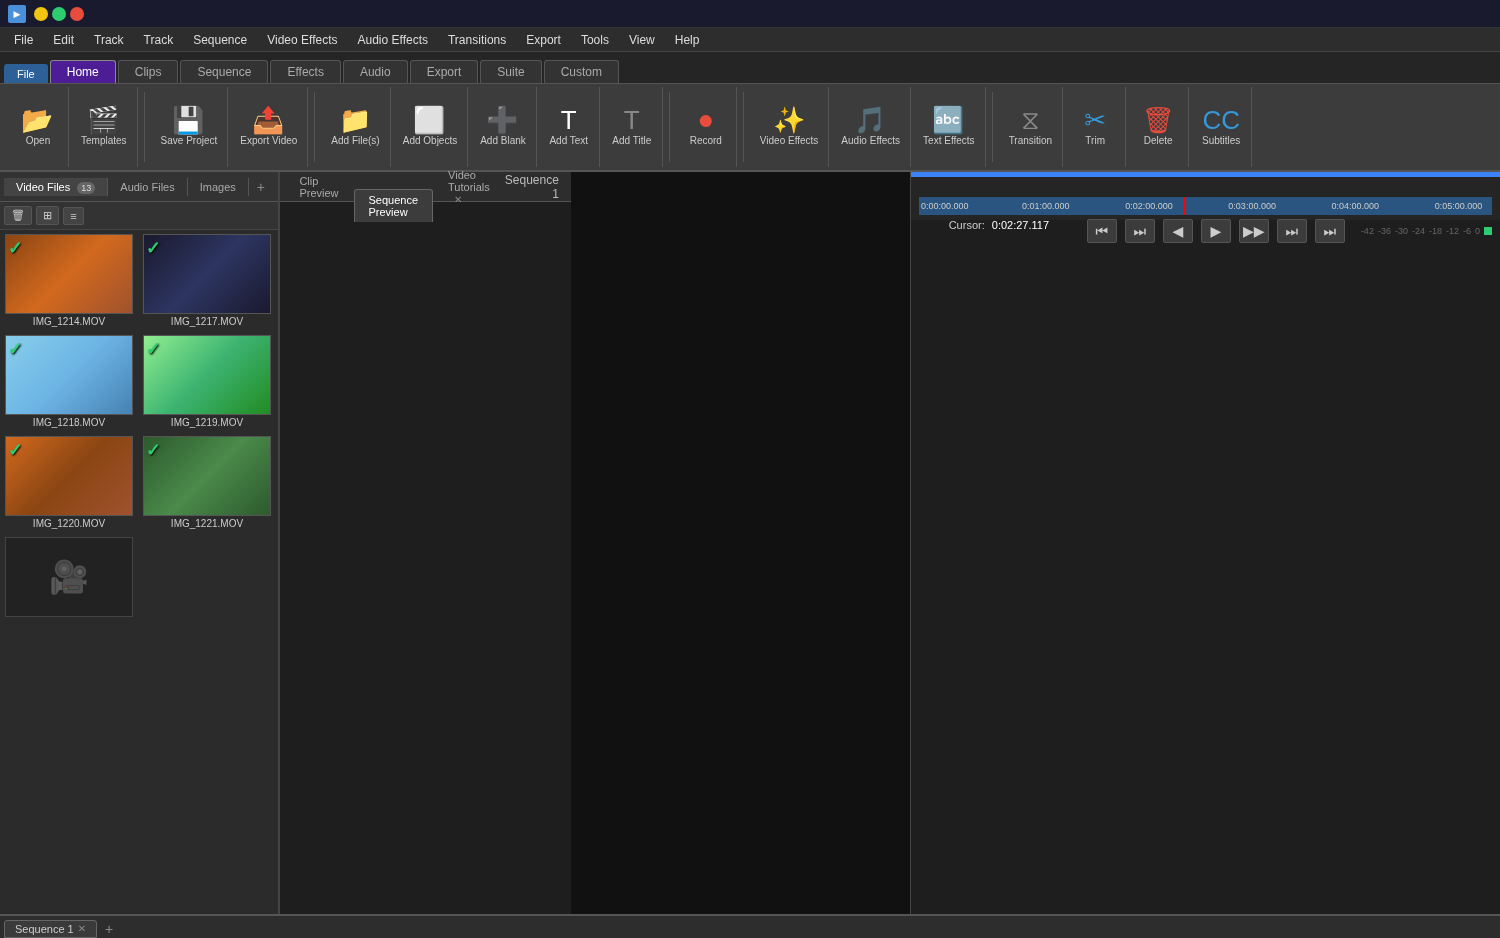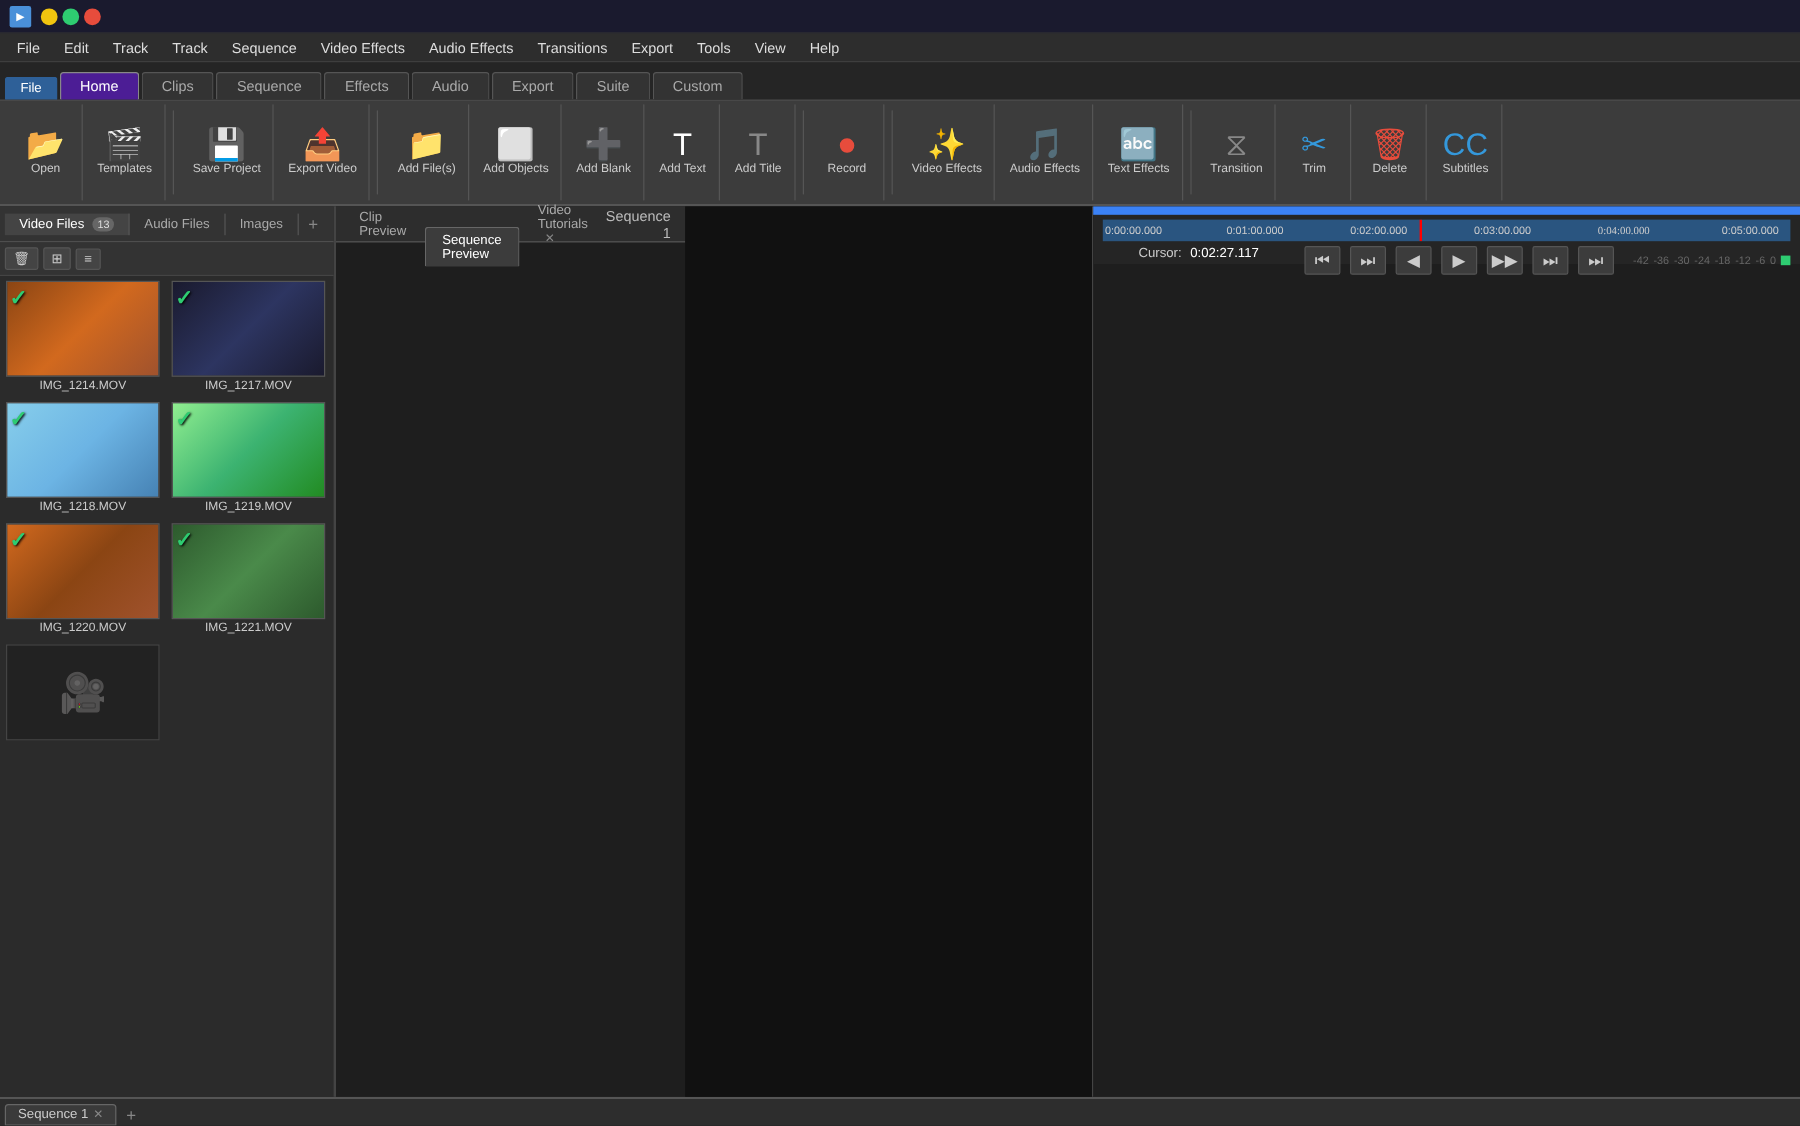--- a/index.html
+++ b/index.html
@@ -67,21 +67,21 @@
     .preview-tab.active { background: #3c3c3c; color: #fff; border-color: #666; margin-top: 37px; }
     .preview-tab .tab-close { margin-left: 6px; color: #888; cursor: pointer; font-size: 10px; }
     .preview-title { flex: 1; text-align: right; font-size: 12px; color: #bbb; padding-right: 8px; }
 
     
     #preview-content { display: flex; flex: 1; font-style: italic; }
     #clip-preview-pane { width: 340px; background: #111; display: flex; align-items: center; justify-content: center; border-right: 1px solid #444; }
     #seq-preview-pane { flex: 1; background: #111; overflow: hidden; position: relative; }
 
     
-    #controls-bar { background: #252525; height: 48px; padding: 4px 8px; border-top: 7px solid #3b82f6; }
+    #controls-bar { background: #252525; height: 48px; padding: 20px 8px; border-top: 5px solid #3b82f6; }
     .cursor-info { font-size: 11px; color: #ccc; text-align: center; margin-bottom: 4px; }
     .playback-controls { display: flex; align-items: center; justify-content: center; gap: 8px; }
     .ctrl-btn { background: #3c3c3c; border: 1px solid #555; color: #ccc; width: 30px; height: 24px; cursor: pointer; font-size: 14px; display: flex; align-items: center; justify-content: center; border-radius: 2px; }
     .ctrl-btn.play { background: #3c3c3c; }
 
     
     #timeline-area { background: #252525; height: 220px; border-top: 2px solid #555; }
     #timeline-tabs { background: #2d2d2d; height: 26px; display: flex; align-items: center; padding: 0 4px; border-bottom: 1px solid #555; }
     .seq-tab { padding: 2px 10px; background: #3a3a3a; border: 1px solid #666; border-radius: 3px 3px 0 0; font-size: 11px; color: #ccc; cursor: pointer; display: flex; align-items: center; gap: 4px; }
     .seq-tab .tab-close-btn { color: #888; font-size: 10px; cursor: pointer; }
@@ -390,21 +390,21 @@
       </div>
     </div>
 
     <div id="controls-bar">
 
       <div style="background:#2a5580; height:18px; position:relative; display:flex; align-items:center; margin-bottom:4px; overflow:hidden;">
         <span style="position:absolute; left:0; font-size:9px; color:#ccc; padding-left:2px;">0:00:00.000</span>
         <span style="position:absolute; left:18%; font-size:9px; color:#ccc;">0:01:00.000</span>
         <span style="position:absolute; left:36%; font-size:9px; color:#ccc;">0:02:00.000</span>
         <span style="position:absolute; left:54%; font-size:9px; color:#ccc;">0:03:00.000</span>
-        <span style="position:absolute; left:72%; font-size:9px; color:#ccc;font-family:Liberation Serif, serif;">0:04:00.000</span>
+        <span style="position:absolute; left:72%; font-size:9px; color:#ccc;">0:04:00.000</span>
         <span style="position:absolute; left:90%; font-size:9px; color:#ccc;">0:05:00.000</span>
 
         <div style="position:absolute; left:46%; top:0; bottom:0; width:2px; background:red; z-index:10;"></div>
       </div>
 
       <div style="display:flex; gap:8px;">
         <div class="cursor-info" style="font-size:11px; color:#ccc; min-width:160px;">
           <span>Cursor:</span>
           <span style="margin-left:4px; color:#fff;">0:02:27.117</span>
         </div>

